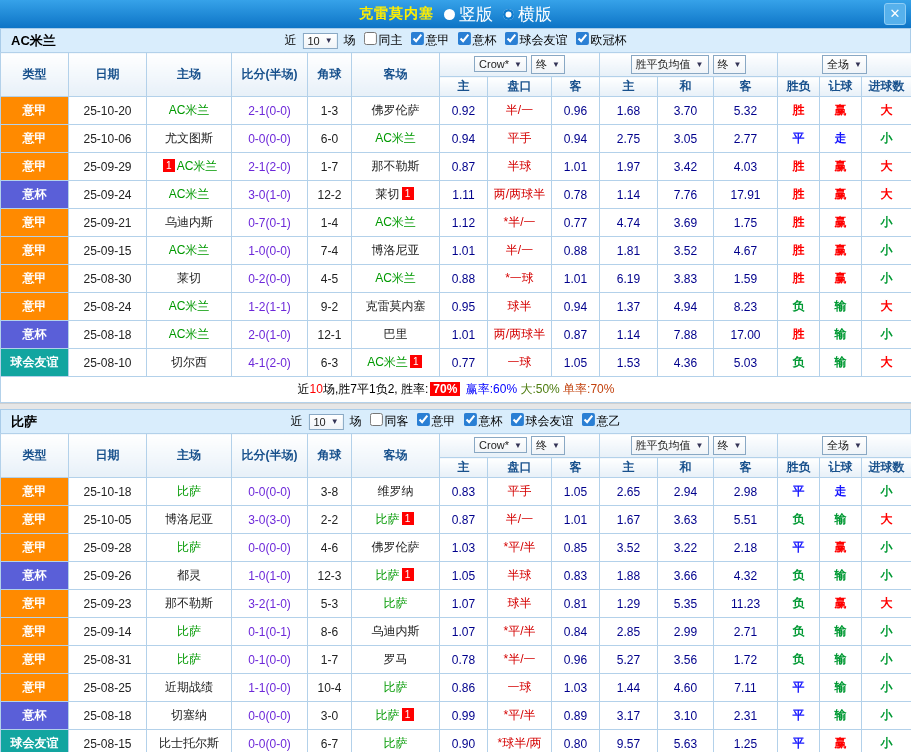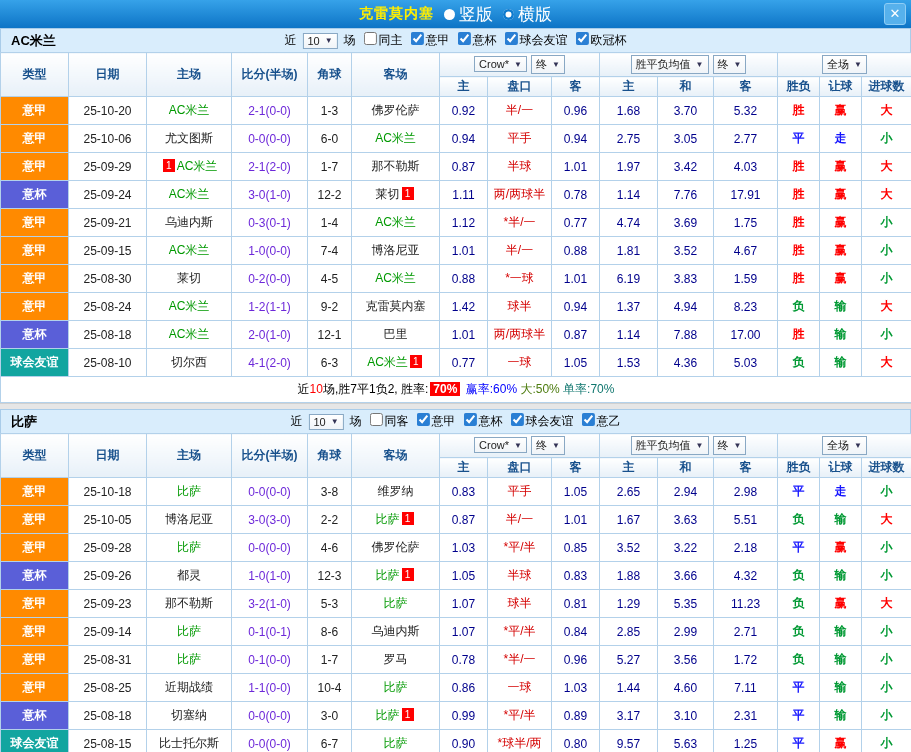--- a/index.html
+++ b/index.html
@@ -224,21 +224,21 @@
             <td class="odds">7.76</td>
             <td class="odds">17.91</td>
             <td style="color: rgb(255, 0, 0); font-weight: bold;">胜</td>
             <td style="color: rgb(255, 0, 0); font-weight: bold;">赢</td>
             <td style="color: rgb(255, 0, 0); font-weight: bold;">大</td>
           </tr>
           <tr>
             <td class="league" style="background: rgb(255, 138, 0);">意甲</td>
             <td>25-09-21</td>
             <td><span>乌迪内斯</span></td>
-            <td class="score">0-3(0-1)</td>
+            <td class="score">0-7(0-1)</td>
             <td>1-4</td>
             <td><span class="focus">AC米兰</span></td>
             <td class="odds">1.12</td>
             <td class="hcap">*半/一</td>
             <td class="odds">0.77</td>
             <td class="odds">4.74</td>
             <td class="odds">3.69</td>
             <td class="odds">1.75</td>
             <td style="color: rgb(255, 0, 0); font-weight: bold;">胜</td>
             <td style="color: rgb(255, 0, 0); font-weight: bold;">赢</td>
@@ -278,21 +278,21 @@
             <td style="color: rgb(255, 0, 0); font-weight: bold;">赢</td>
             <td style="color: rgb(0, 153, 51); font-weight: bold;">小</td>
           </tr>
           <tr>
             <td class="league" style="background: rgb(255, 138, 0);">意甲</td>
             <td>25-08-24</td>
             <td><span class="focus">AC米兰</span></td>
             <td class="score">1-2(1-1)</td>
             <td>9-2</td>
             <td><span>克雷莫内塞</span></td>
-            <td class="odds">1.42</td>
+            <td class="odds">0.95</td>
             <td class="hcap">球半</td>
             <td class="odds">0.94</td>
             <td class="odds">1.37</td>
             <td class="odds">4.94</td>
             <td class="odds">8.23</td>
             <td style="color: rgb(0, 153, 51); font-weight: bold;">负</td>
             <td style="color: rgb(0, 153, 51); font-weight: bold;">输</td>
             <td style="color: rgb(255, 0, 0); font-weight: bold;">大</td>
           </tr>
           <tr>
@@ -325,21 +325,21 @@
             <td class="odds">1.53</td>
             <td class="odds">4.36</td>
             <td class="odds">5.03</td>
             <td style="color: rgb(0, 153, 51); font-weight: bold;">负</td>
             <td style="color: rgb(0, 153, 51); font-weight: bold;">输</td>
             <td style="color: rgb(255, 0, 0); font-weight: bold;">大</td>
           </tr>
         </tbody>
         <tfoot>
           <tr>
-            <td colspan="15"><span style="color: rgb(0, 0, 0);">近</span><span style="color: rgb(255, 0, 0);">10</span><span style="color: rgb(0, 0, 0);">场,胜7平1负2, 胜率:</span><span class="ratebox">70%</span><span style="color: rgb(0, 0, 255);"> 赢率:60%</span><span style="color: #4d7c0f;"> 大:50%</span><span style="color: #0f766e;"> 单率:70%</span></td>
+            <td colspan="15"><span style="color: rgb(0, 0, 0);">近</span><span style="color: rgb(255, 0, 0);">10</span><span style="color: rgb(0, 0, 0);">场,胜7平1负2, 胜率:</span><span class="ratebox">70%</span><span style="color: rgb(0, 0, 255);"> 赢率:60%</span><span style="color: #4d7c0f;"> 大:50%</span><span style="color: #c2410c;"> 单率:70%</span></td>
           </tr>
         </tfoot>
       </table>
     </div>
     <div class="gap"></div>
     <div>
       <div class="secbar">
         <span class="team">比萨</span>
         <div class="filters">
           <span>近</span>

